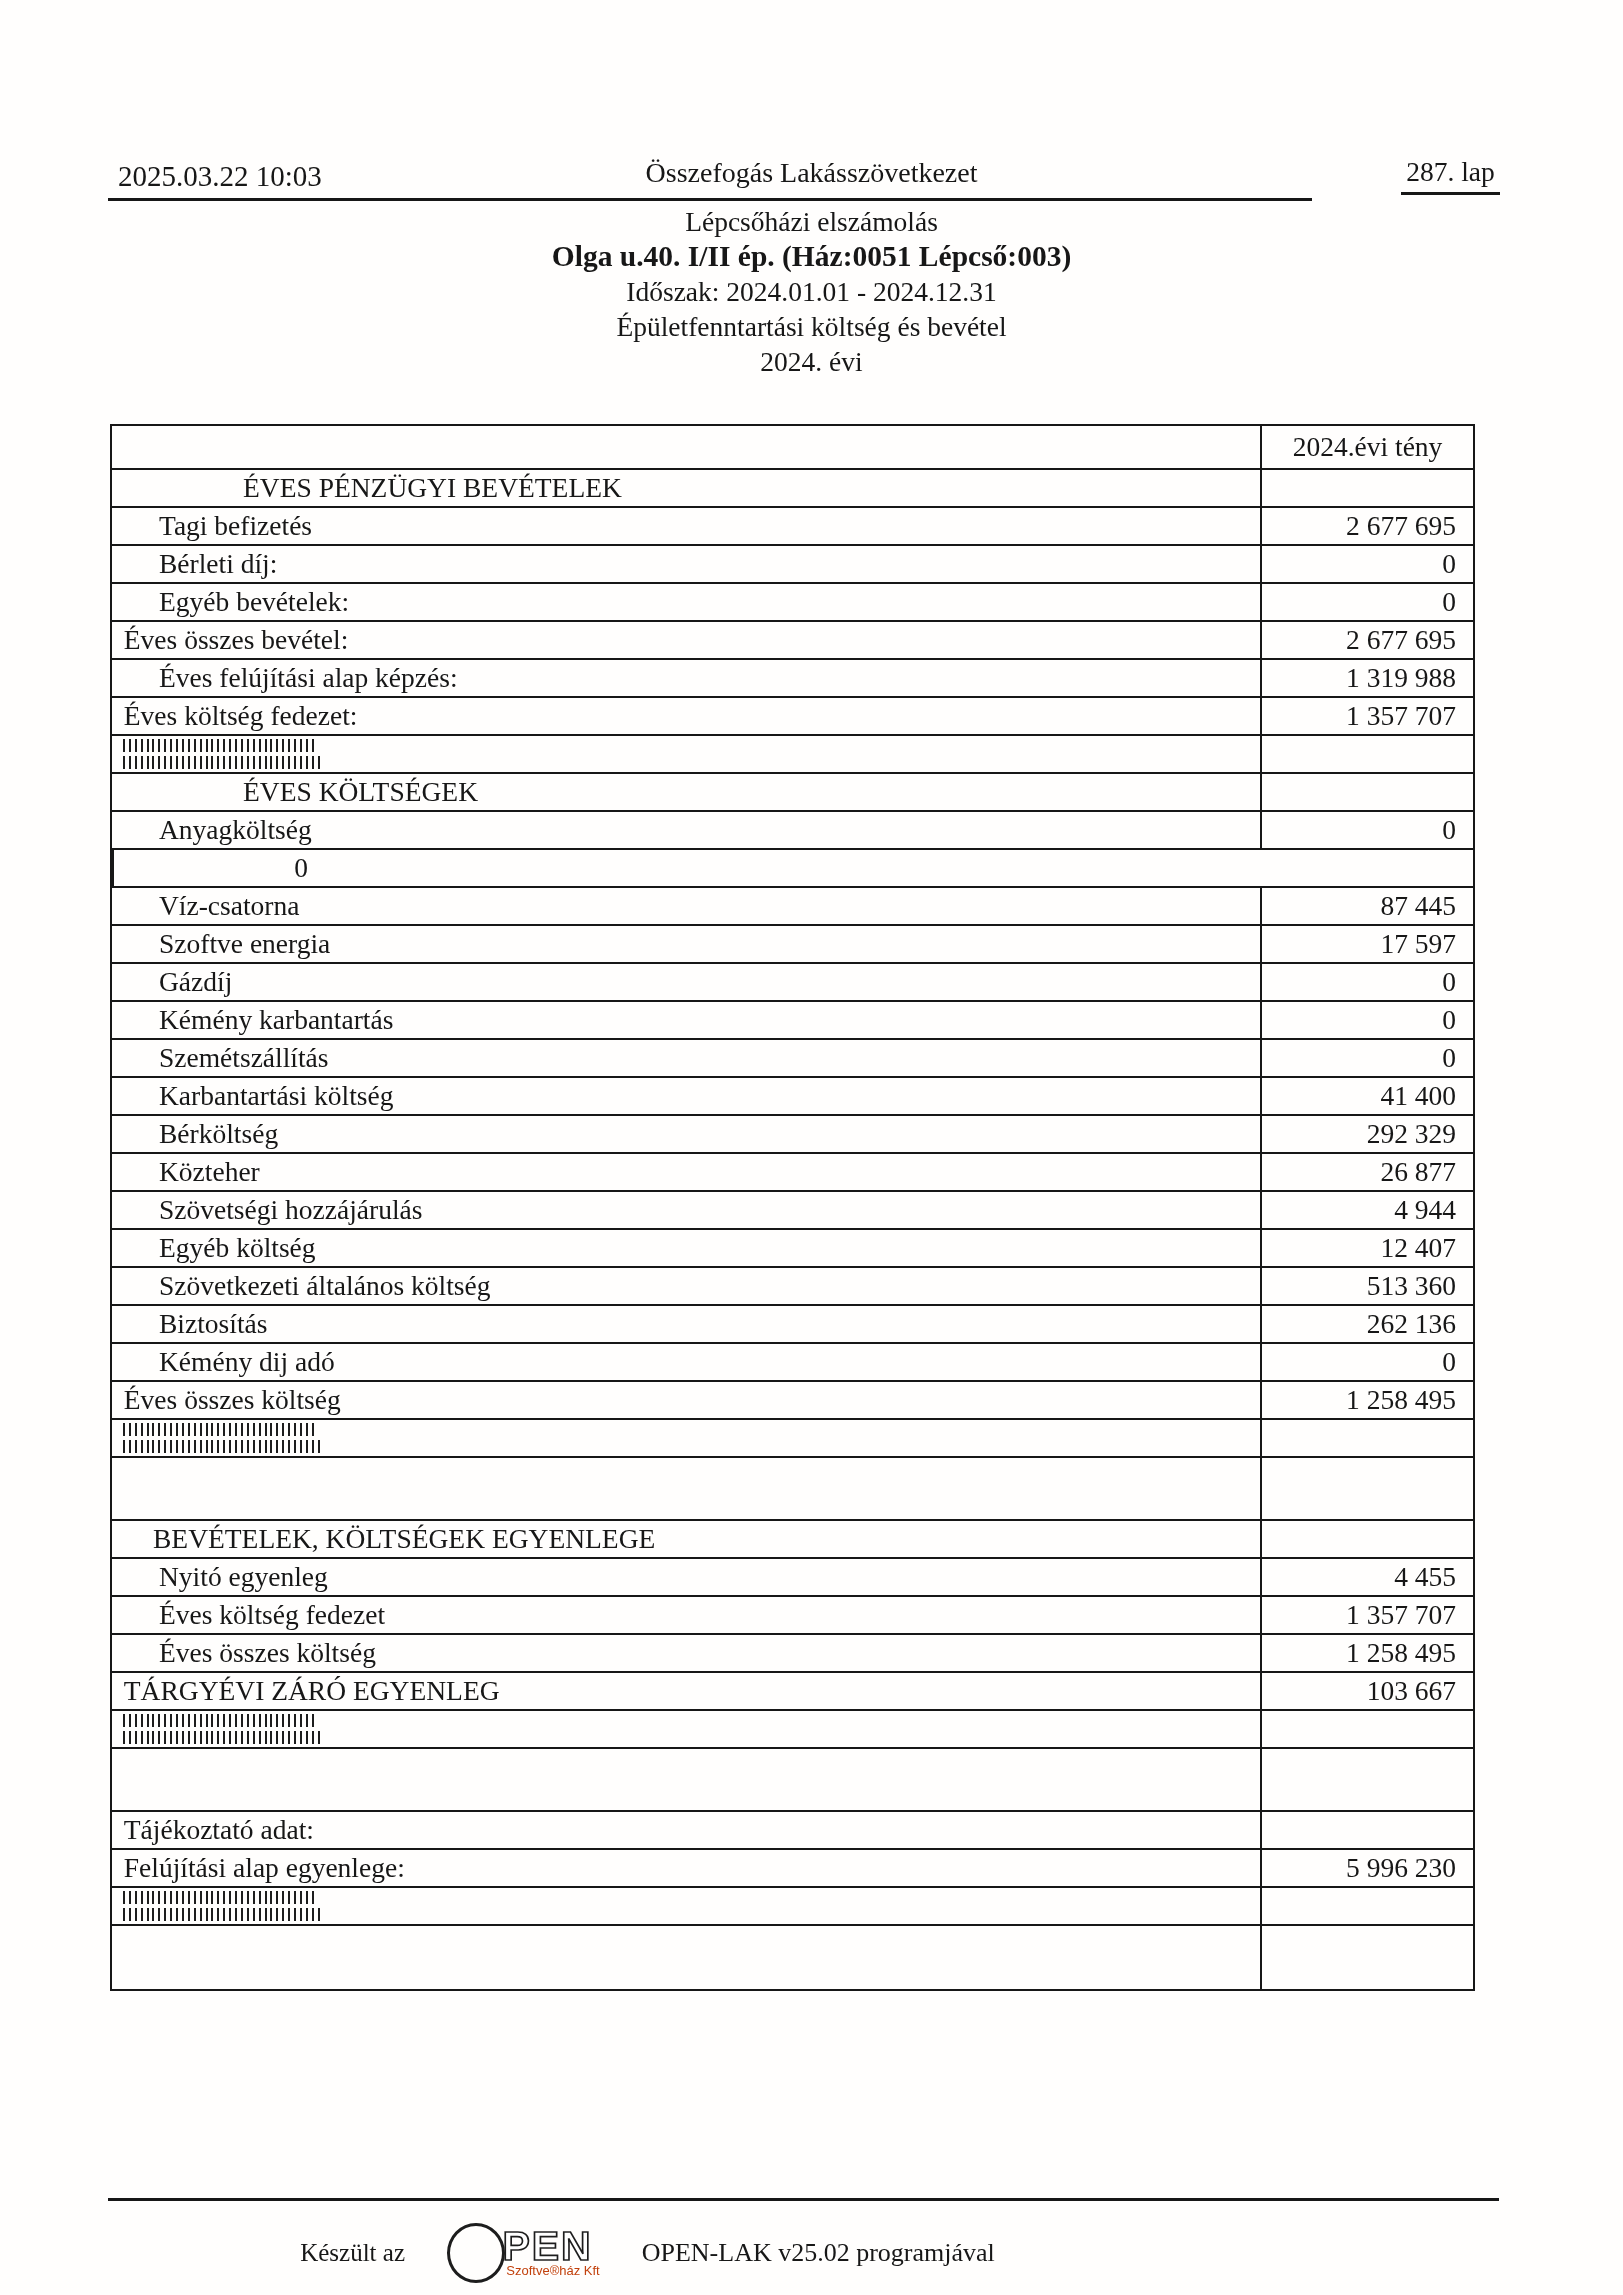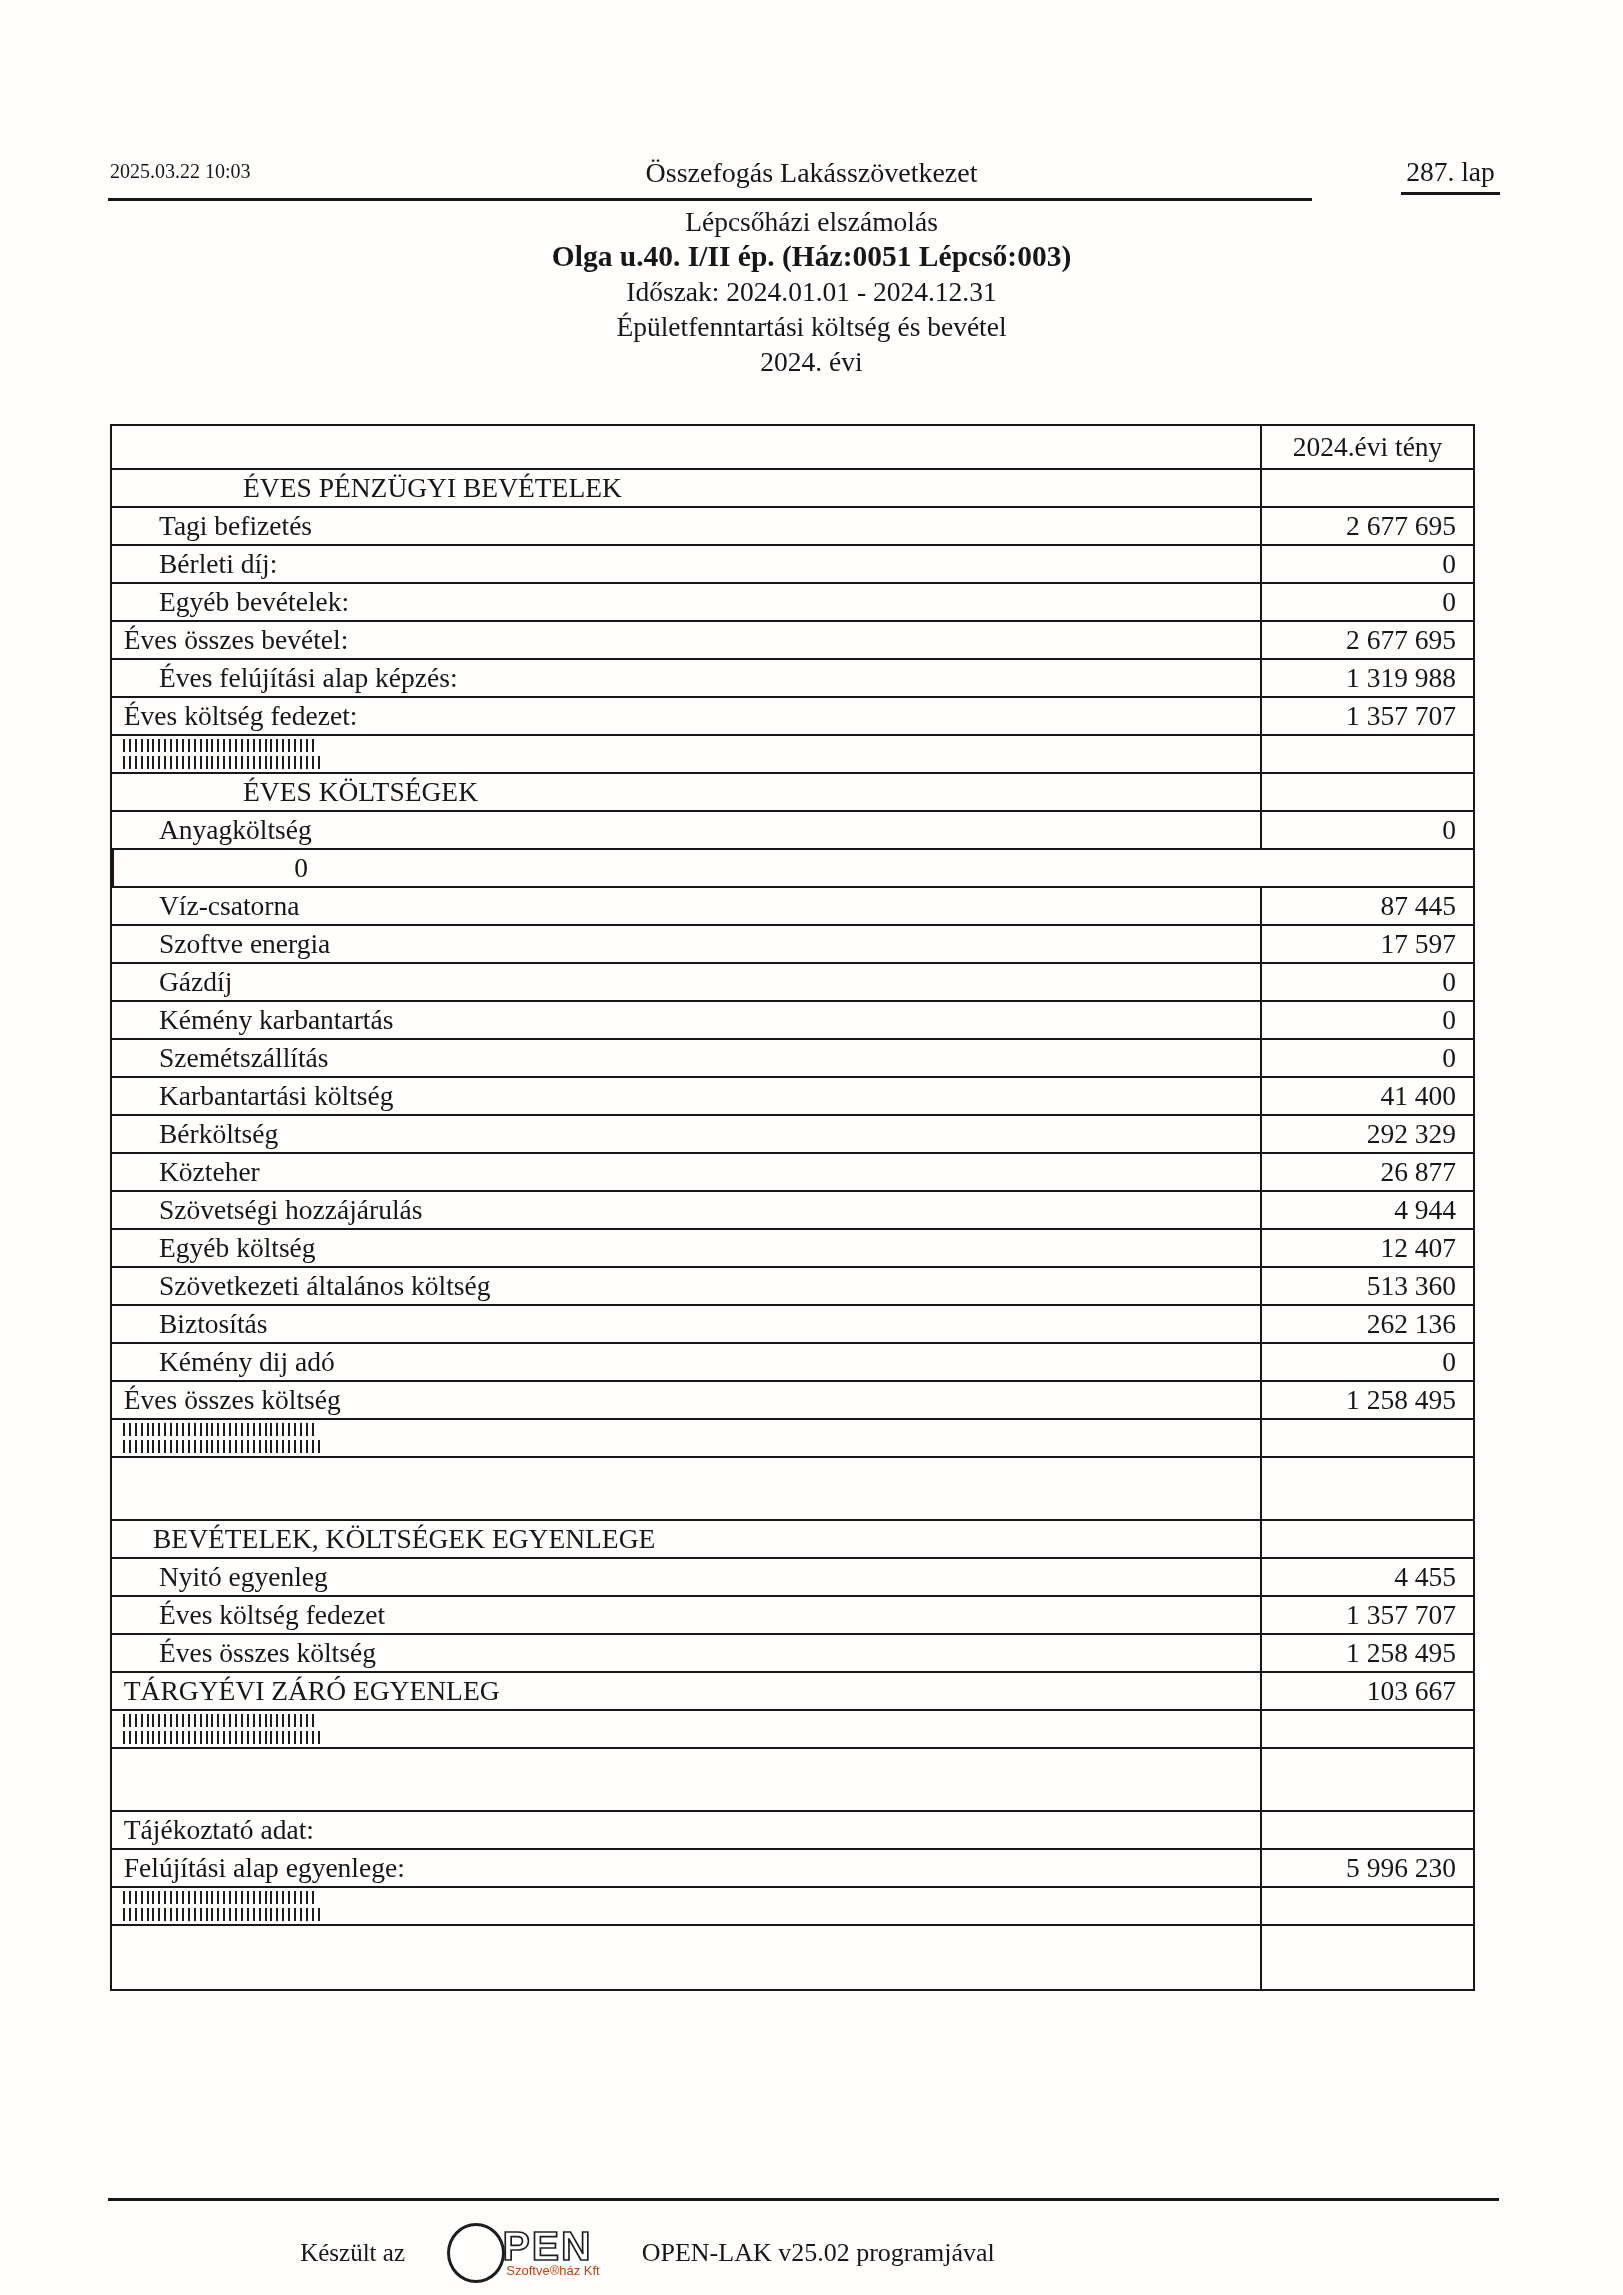--- a/index.html
+++ b/index.html
@@ -3,21 +3,21 @@
 <meta charset="utf-8">
 <style>
   * { box-sizing: border-box; margin: 0; padding: 0; }
   html { background: #ffffff; }
   body {
     width: 1623px; height: 2295px; position: relative;
     background: #fffefd; color: #171717;
     font-family: "Liberation Serif", serif;
   }
   
-  .hdr-date { position: absolute; left: 110px; top: 160px; font-size: 20px; }
+  .hdr-date { position: absolute; left: 118px; top: 160px; font-size: 29px; }
   .hdr-org  { position: absolute; left: 0; top: 157px; width: 1623px; text-align: center; font-size: 28px; }
   .hdr-page { position: absolute; right: 123px; top: 156px; font-size: 27.5px; padding: 0 5.2px 3.9px 5.2px; border-bottom: 3.3px solid #171717; }
   .hdr-rule { position: absolute; left: 108px; top: 198px; width: 1204px; height: 3.3px; background: #171717; }
   
   .titles { position: absolute; left: 0; top: 204px; width: 1623px; text-align: center; font-size: 27.5px; line-height: 35px; }
   .titles .bold { font-weight: bold; font-size: 29.5px; }
   
   .table { position: absolute; left: 110px; top: 424px; width: 1365px; border: 2.6px solid #171717; background: #fffefd; }
   .row { display: flex; height: 38px; border-bottom: 2px solid #171717; }
   .row.header-row { height: 44px; }

